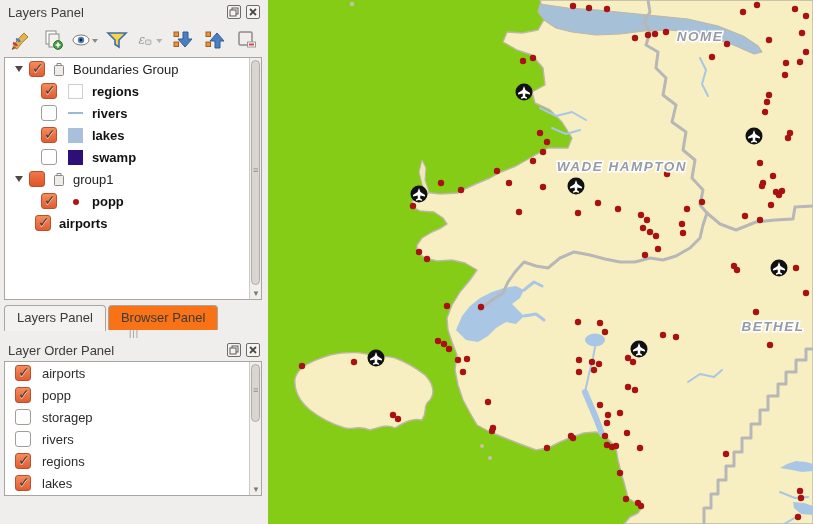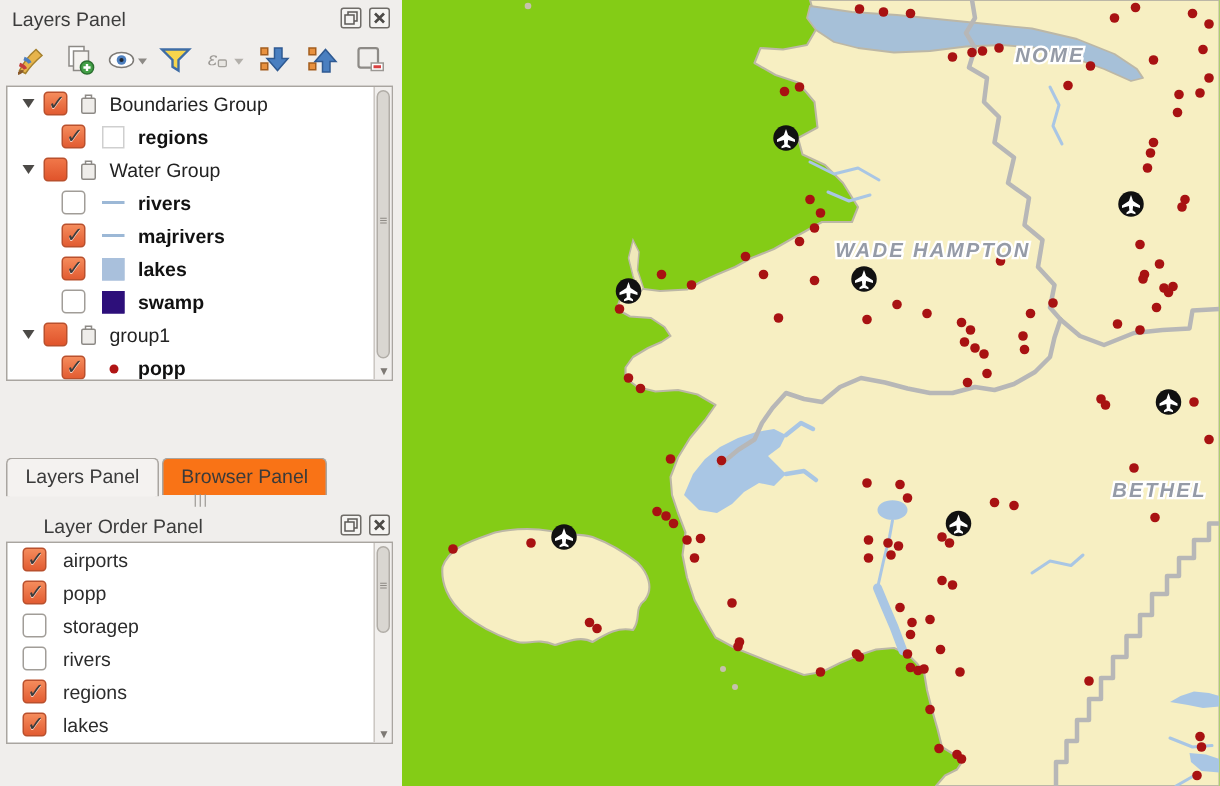--- a/index.html
+++ b/index.html
@@ -13,21 +13,21 @@
   .left-panel{position:absolute;left:0;top:0;width:268px;height:524px;background:#f0eeec;border-right:4px solid #6d28d9;}
   .ptitle-row{position:absolute;left:0;right:0;display:flex;align-items:center;padding:0 8px;height:24px;}
   .ptitle{flex:1;font-size:13px;color:#3c3c3c;}
   .wbtns{display:flex;gap:5px;}
   .wbtn{width:14px;height:14px;border:1px solid #6f6c68;border-radius:2px;background:#f5f4f2;display:flex;align-items:center;justify-content:center;box-sizing:border-box;}
   .wbtn svg{display:block}
   .toolbar{position:absolute;top:26px;left:6px;right:6px;height:28px;display:flex;align-items:center;gap:3px;}
   .tbtn{width:30px;height:26px;display:flex;align-items:center;justify-content:center;border-radius:3px;}
   .tbtn svg{display:block}
   .box{position:absolute;left:4px;width:258px;background:#fff;border:1px solid #a9a5a0;box-sizing:border-box;overflow:hidden;}
-  .tree-box{top:57px;height:197px;}
+  .tree-box{top:57px;height:243px;}
   .order-box{top:361px;height:135px;}
   
   .sbar{position:absolute;right:0;top:0;bottom:0;width:12px;background:#f1efed;border-left:1px solid #ccc8c3;box-sizing:border-box;}
   .sthumb{position:absolute;left:1px;width:9px;background:#d9d6d1;border:1px solid #b1ada7;border-radius:5px;box-sizing:border-box;}
   .sthumb::after{content:"≡";position:absolute;left:1px;top:50%;margin-top:-8px;font-size:9px;color:#8f8b86;}
   .sarrow{position:absolute;bottom:1px;left:2px;font-size:8px;color:#7d7974;}
   
   .trow{display:flex;align-items:center;height:22px;white-space:nowrap;}
   .expander{width:0;height:0;border-left:4.5px solid transparent;border-right:4.5px solid transparent;border-top:6px solid #4c4a47;margin:0 6px 0 10px;flex:none;}
   .cb{width:16px;height:16px;border:1px solid #a19d98;border-radius:3px;background:#fff;box-sizing:border-box;position:relative;flex:none;}
@@ -38,21 +38,21 @@
   .glabel{color:#222;}
   .llabel{font-weight:bold;color:#111;}
   .sw{width:15px;height:15px;flex:none;margin:0 9px 0 11px;box-sizing:border-box;position:relative;}
   .sw.line::before{content:"";position:absolute;left:0;right:0;top:7px;height:2px;}
   .sw.dot::before{content:"";position:absolute;left:5px;top:5px;width:6px;height:6px;border-radius:50%;}
   
   .tabs{position:absolute;top:302px;left:4px;height:28px;display:flex;align-items:flex-end;gap:2px;}
   .tab{padding:4px 12px 5px 12px;border:1px solid #a9a5a0;border-bottom:none;border-radius:4px 4px 0 0;font-size:13px;color:#3a3a3a;background:#f97316;}
   .tab.active{background:#f4f2f0;position:relative;top:1px;padding-bottom:6px;}
   .splitter{position:absolute;top:331px;left:0;right:0;height:7px;text-align:center;color:#97938e;font-size:9px;letter-spacing:1px;line-height:5px;}
-  .order-title-row{top:338px;margin-left:21px;}
+  .order-title-row{top:338px;}
   
   .orow{display:flex;align-items:center;height:22px;padding-left:10px;}
   .orow .olabel{margin-left:11px;color:#2c2c2c;}
   .control-row{position:absolute;top:499px;left:10px;right:0;display:flex;align-items:center;gap:10px;}
   
   .map{position:absolute;left:268px;top:0;width:569px;height:524px;background:#84cc16;}
   .map svg{display:block}
   .maplabel{fill:#959ba7;font-weight:bold;font-style:italic;font-size:13.5px;letter-spacing:1.5px;
     stroke:#ffffff;stroke-width:3px;paint-order:stroke;text-anchor:middle;
     font-family:"Liberation Sans","DejaVu Sans",sans-serif;}
@@ -152,45 +152,26 @@
           </span>
           <span class="glabel">Boundaries Group</span>
         </div>
         <div class="trow">
           <span style="width: 36px; flex: 0 0 auto;"></span>
           <span class="cb on"></span>
           <span class="sw fill" style="background: rgb(255, 255, 255); border: 1px solid rgb(207, 207, 207);"></span>
           <span class="llabel">regions</span>
         </div>
         <div class="trow">
-          <span class="expander"></span>
-          <span class="cb partial"></span>
-          <span class="gicon">
-            <svg width="14" height="15" viewBox="0 0 14 15">
-              <rect x="2.5" y="3.5" width="9" height="10" rx="1" fill="#efedea" stroke="#8d8a86"></rect>
-              <path d="M5 3.5 v-2 h4 v2" fill="none" stroke="#8d8a86"></path>
-            </svg>
-          </span>
-          <span class="glabel">Water Group</span>
-        </div>
-        <div class="trow">
           <span style="width: 36px; flex: 0 0 auto;"></span>
           <span class="cb"></span>
           <span class="sw line">
             <span style="position:absolute;left:0;right:0;top:6px;height:2px;background:#9cb8d6"></span>
           </span>
           <span class="llabel">rivers</span>
-        </div>
-        <div class="trow">
-          <span style="width: 36px; flex: 0 0 auto;"></span>
-          <span class="cb on"></span>
-          <span class="sw line">
-            <span style="position:absolute;left:0;right:0;top:6px;height:2px;background:#9cb8d6"></span>
-          </span>
-          <span class="llabel">majrivers</span>
         </div>
         <div class="trow">
           <span style="width: 36px; flex: 0 0 auto;"></span>
           <span class="cb on"></span>
           <span class="sw fill" style="background: rgb(169, 192, 220); border: 1px solid rgb(169, 192, 220);"></span>
           <span class="llabel">lakes</span>
         </div>
         <div class="trow">
           <span style="width: 36px; flex: 0 0 auto;"></span>
           <span class="cb"></span>

